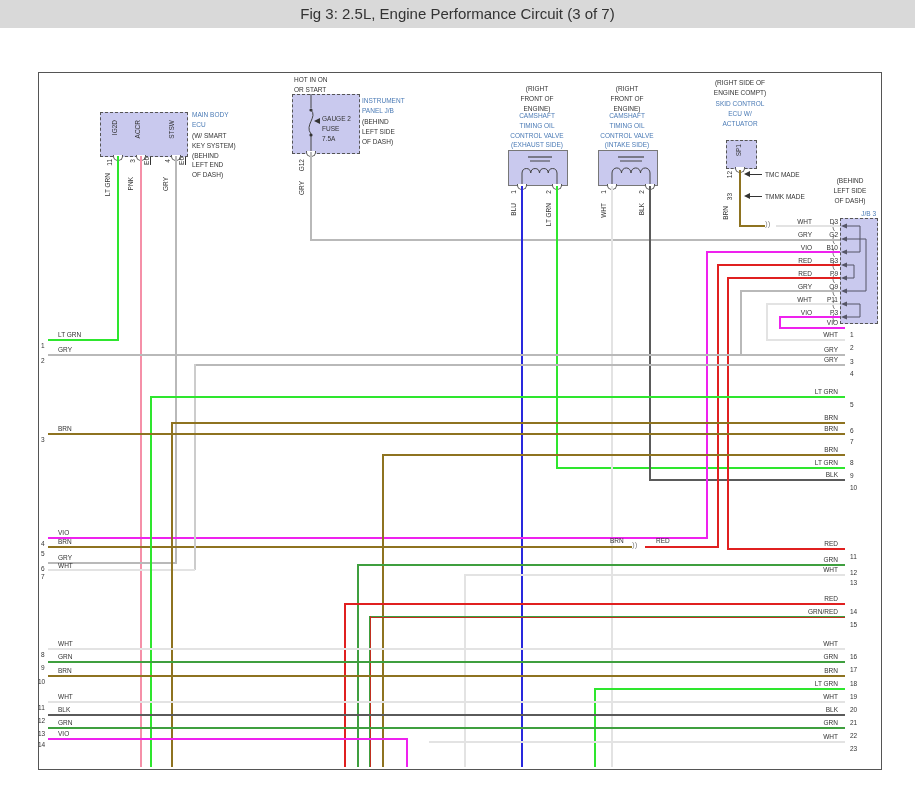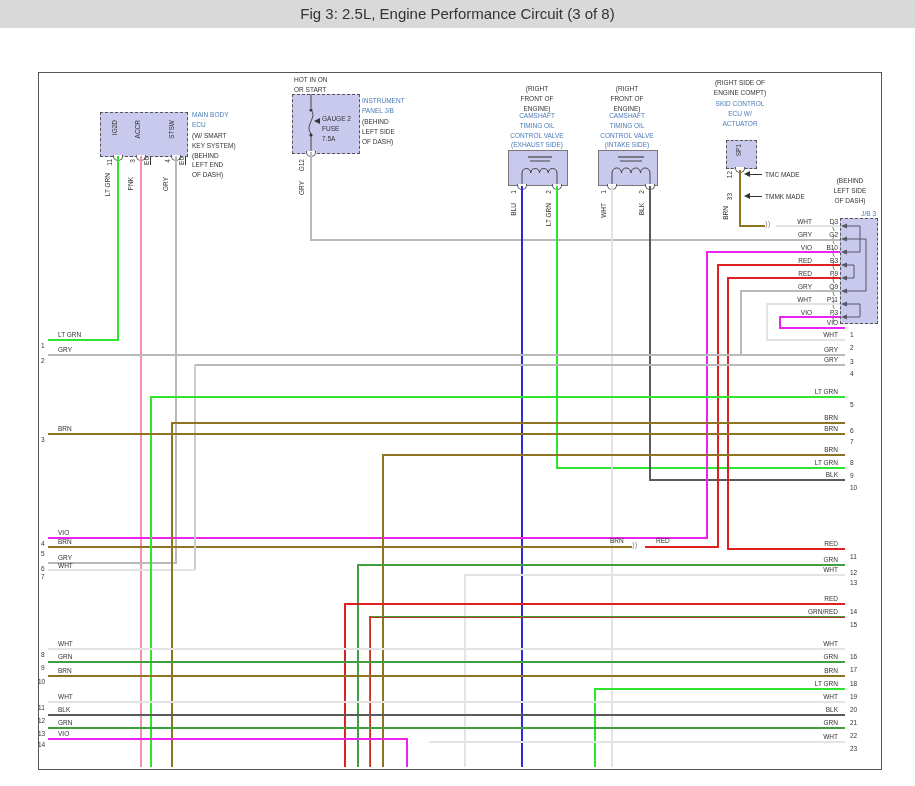--- a/index.html
+++ b/index.html
@@ -29,21 +29,21 @@
   .paren{position:absolute;font-size:9px;color:#666;line-height:1;}
   .arrw{position:absolute;width:0;height:0;border-top:3px solid transparent;
      border-bottom:3px solid transparent;border-right:6px solid #333;}
   .aline{position:absolute;height:1px;background:#333;}
   svg{position:absolute;overflow:visible;}
 </style>
 </head>
 <body>
 
 <div id="page">
-  <div id="titlebar">Fig 3: 2.5L, Engine Performance Circuit (3 of 8)</div>
+  <div id="titlebar">Fig 3: 2.5L, Engine Performance Circuit (3 of 7)</div>
   <div id="frame"></div>
 
   <div class="comp" style="left:100px;top:112px;width:86px;height:43px;"></div>
   <span class="rv" style="left:112px;top:120px;">IG2D</span>
   <span class="rv" style="left:135px;top:120px;">ACCR</span>
   <span class="rv" style="left:169px;top:120px;">STSW</span>
   <div class="bump" style="left:113px;top:155px;"></div>
   <div class="bump" style="left:136px;top:155px;"></div>
   <div class="bump" style="left:171px;top:155px;"></div>
   <div class="lb bl" style="left:192px;top:110px;">MAIN BODY

